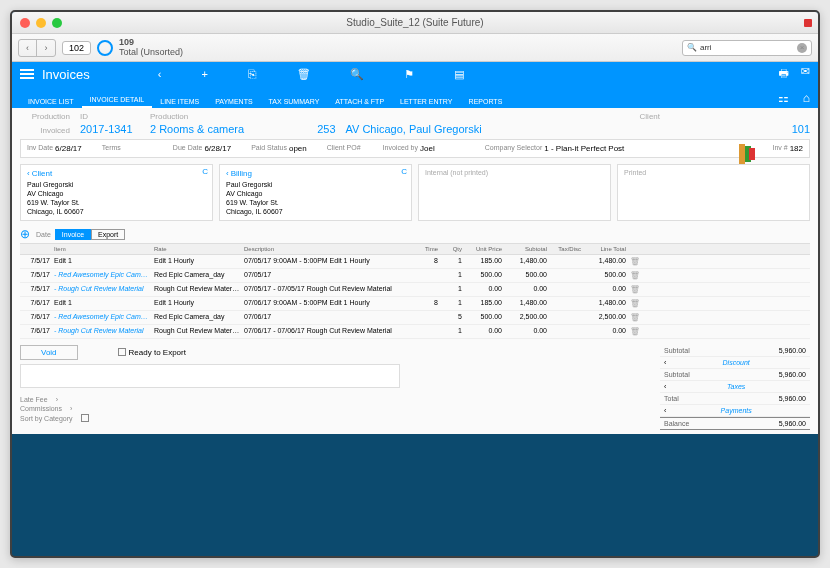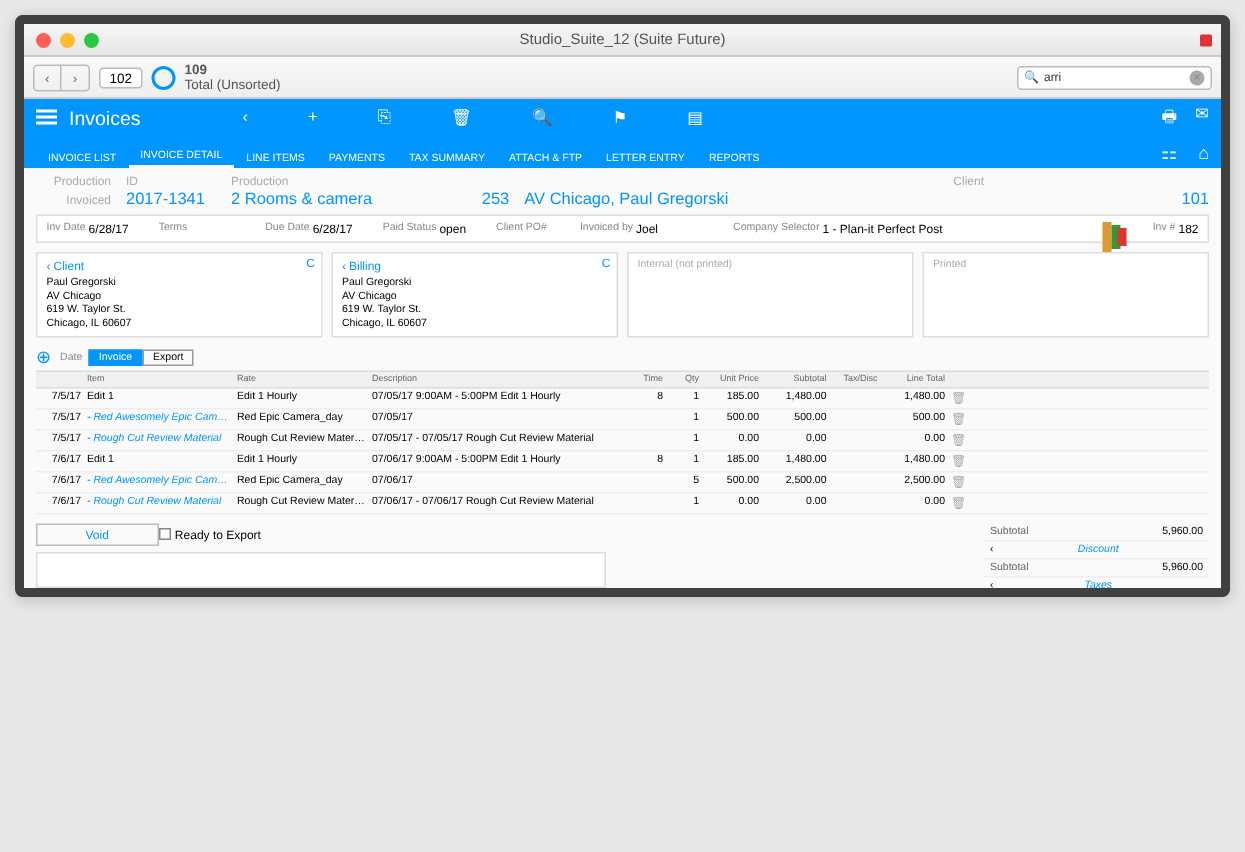--- a/index.html
+++ b/index.html
@@ -1,17 +1,17 @@
 <!DOCTYPE html>
 <html><head>
 <meta charset="utf-8">
 <style>
 *{box-sizing:border-box;margin:0;padding:0;font-family:Helvetica,Arial,sans-serif}
 body{background:#e8e8e8;width:830px;height:568px;overflow:hidden}
-.window{width:810px;height:388px;background:#a3a3a3;margin:10px;border:6px solid #404040;border-radius:5px;box-shadow:0 2px 10px rgba(0,0,0,0.2);overflow:hidden;position:relative}
+.window{width:810px;height:548px;background:#0c4a6e;margin:10px;border:2px solid #404040;border-radius:5px;box-shadow:0 2px 10px rgba(0,0,0,0.2);overflow:hidden;position:relative}
 .titlebar{height:22px;background:linear-gradient(#f6f6f6,#e6e6e6);border-bottom:1px solid #ccc;display:flex;align-items:center;padding:0 8px;position:relative}
 .traffic{display:flex;gap:6px}
 .traffic span{width:10px;height:10px;border-radius:50%;display:block}
 .tl-red{background:#ff5f57}.tl-yellow{background:#ffbd2e}.tl-green{background:#28c940}
 .title-text{position:absolute;left:50%;transform:translateX(-50%);font-size:10px;color:#555}
 .red-dot-right{position:absolute;right:6px;width:8px;height:8px;background:#d33;border-radius:1px}
 .toolbar{height:28px;background:linear-gradient(#f9f9f9,#eee);border-bottom:1px solid #ccc;display:flex;align-items:center;padding:0 6px;gap:6px;font-size:9px}
 .nav-btns{display:flex;border:1px solid #bbb;border-radius:3px}
 .nav-btns span{width:18px;height:16px;display:flex;align-items:center;justify-content:center;color:#666}
 .nav-btns span:first-child{border-right:1px solid #bbb}
@@ -63,22 +63,22 @@
 .li-toggle .btn.active{background:#0095ff;color:#fff;border-color:#0095ff}
 .li-head{background:#f0f0f0;color:#666;font-size:6px;display:grid;grid-template-columns:32px 100px 90px 170px 28px 24px 40px 45px 34px 45px 12px;padding:2px 0;border-top:1px solid #ddd;border-bottom:1px solid #ddd}
 .li-head div{padding:0 2px}
 .li-row{display:grid;grid-template-columns:32px 100px 90px 170px 28px 24px 40px 45px 34px 45px 12px;font-size:7px;border-bottom:1px solid #eee;padding:2px 0}
 .li-row div{padding:0 2px;white-space:nowrap;overflow:hidden;text-overflow:ellipsis}
 .li-row .num{text-align:right}
 .link{color:#0095ff;font-style:italic}
 .trash{color:#aaa;font-size:8px}
 .bottom{display:flex;margin-top:6px;gap:10px}
 .bottom-left{flex:1}
-.void-btn{color:#0095ff;border:1px solid #bbb;padding:2px 32px;font-size:8px;display:inline-block}
-.ready-export{font-size:8px;display:flex;align-items:flex-start;gap:3px;}
+.void-btn{color:#0095ff;border:1px solid #bbb;padding:2px 20px;font-size:8px;display:inline-block}
+.ready-export{font-size:8px;display:flex;align-items:flex-start;gap:3px;margin-left:40px}
 .cb{width:8px;height:8px;border:1px solid #888}
 .memo{border:1px solid #ddd;background:#fff;height:24px;margin-top:4px;width:380px}
 .foot-left{font-size:7px;color:#888;margin-top:8px}
 .foot-left div{display:flex;gap:8px;align-items:center;margin-bottom:2px}
 .totals{width:150px;font-size:7px}
 .tot-row{display:flex;justify-content:space-between;padding:2px 4px;border-bottom:1px solid #eee}
 .tot-row .lbl{color:#666}
 .tot-row .lbl.link{color:#0095ff}
 .tot-row .val{text-align:right}
 .tot-row.dbl{border-top:1px solid #888;border-bottom:1px solid #888}

